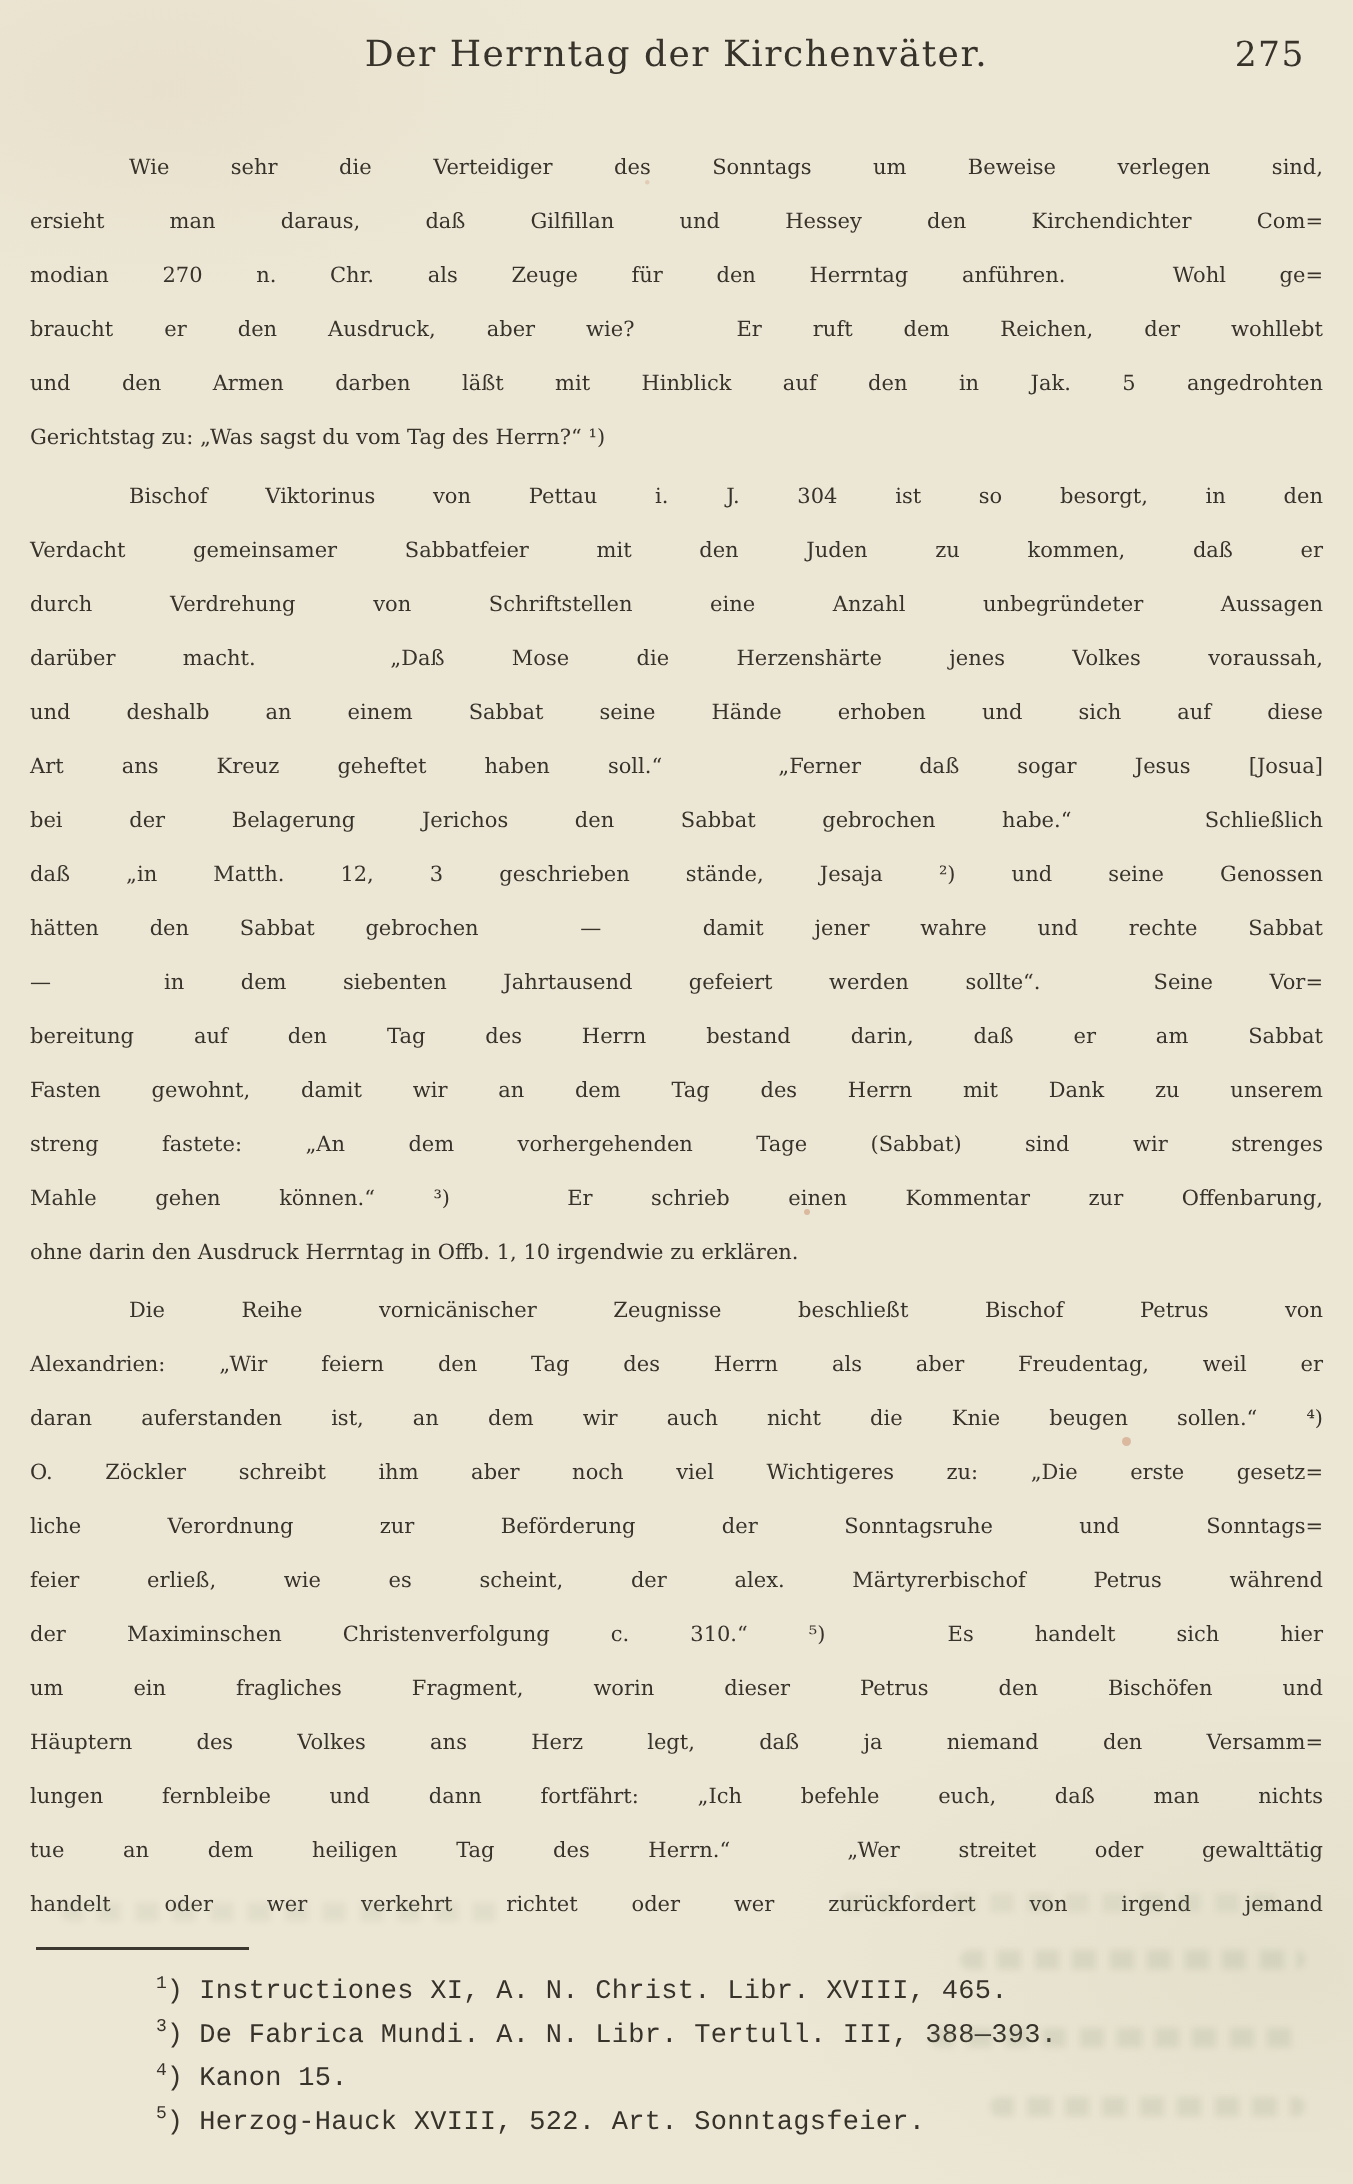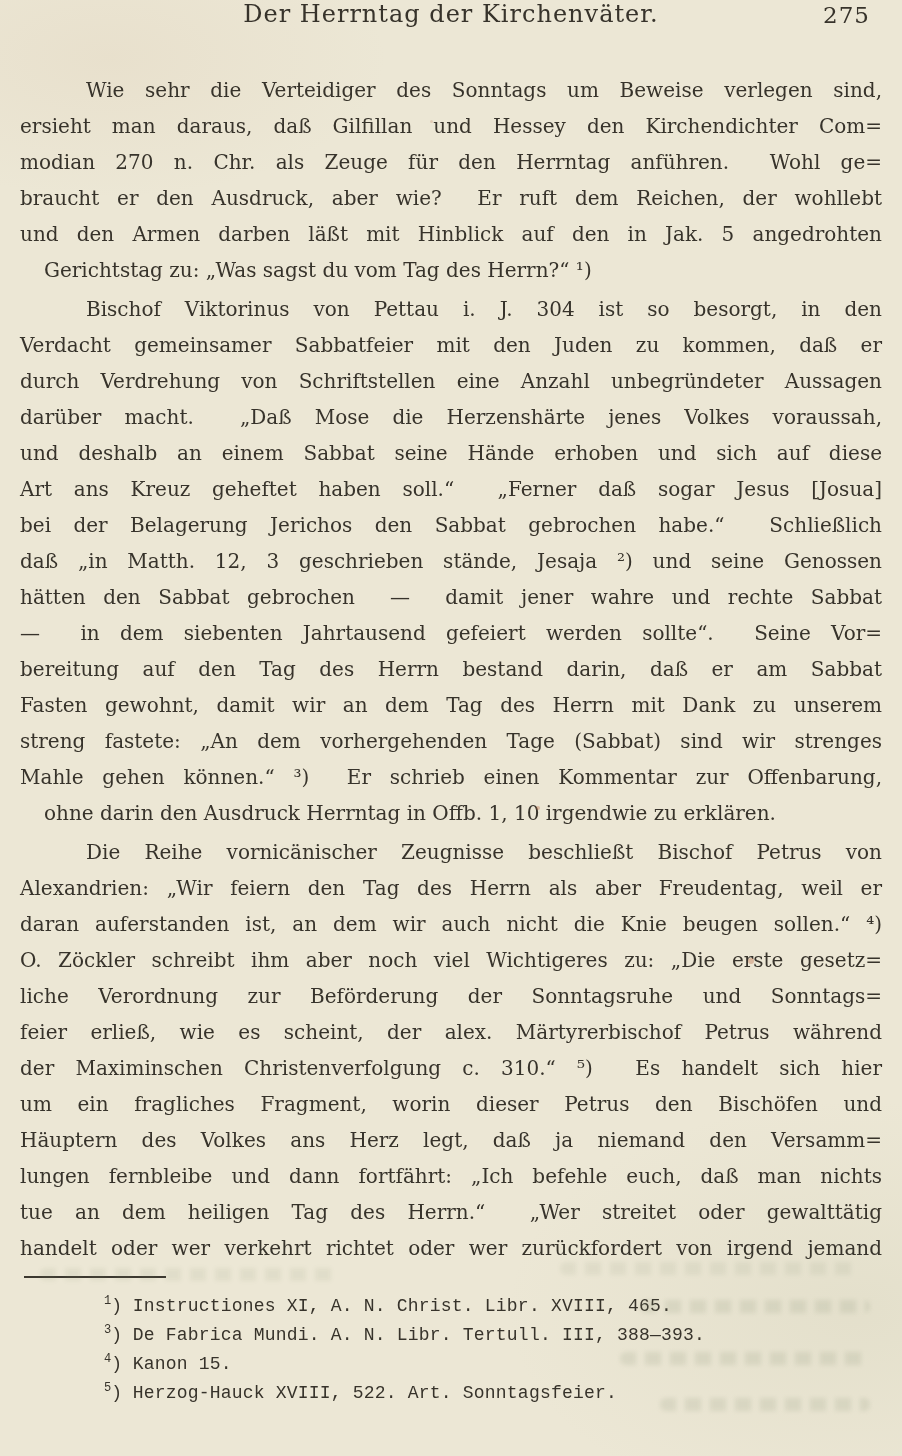--- a/index.html
+++ b/index.html
@@ -21,47 +21,48 @@
     color: var(--ink);
     font-family: "DejaVu Serif", serif;
   }
   .page {
     position: absolute;
     inset: 0;
     padding: 0 20px;
   }
   .running-head {
     position: relative;
+    margin-top: 22px;
     height: 32px;
   }
   .running-title {
     text-align: center;
     font-size: 24px;
     letter-spacing: 1px;
   }
   .page-number {
     position: absolute;
     right: 12px;
     top: 2px;
     font-size: 23px;
     letter-spacing: 1px;
   }
   .body-text {
     margin-top: 40px;
-    font-size: 20px;
+    font-size: 14px;
     line-height: 36px;
   }
   .para { margin: 0 0 3px 0; }
   .line {
     text-align: justify;
     text-align-last: justify;
     white-space: pre-wrap;
   }
   .line.indent { text-indent: 66px; }
-  .line.no-stretch { text-align-last: left; margin-left: 24px; }
+  .line.no-stretch { text-align-last: left; }
   .footnote-rule {
     width: 142px;
     border: none;
     border-top: 2px solid #3c382f;
     margin: 10px 0 0 4px;
   }
   .footnotes {
     list-style: none;
     margin: 14px 0 0 0;
     padding: 0;

